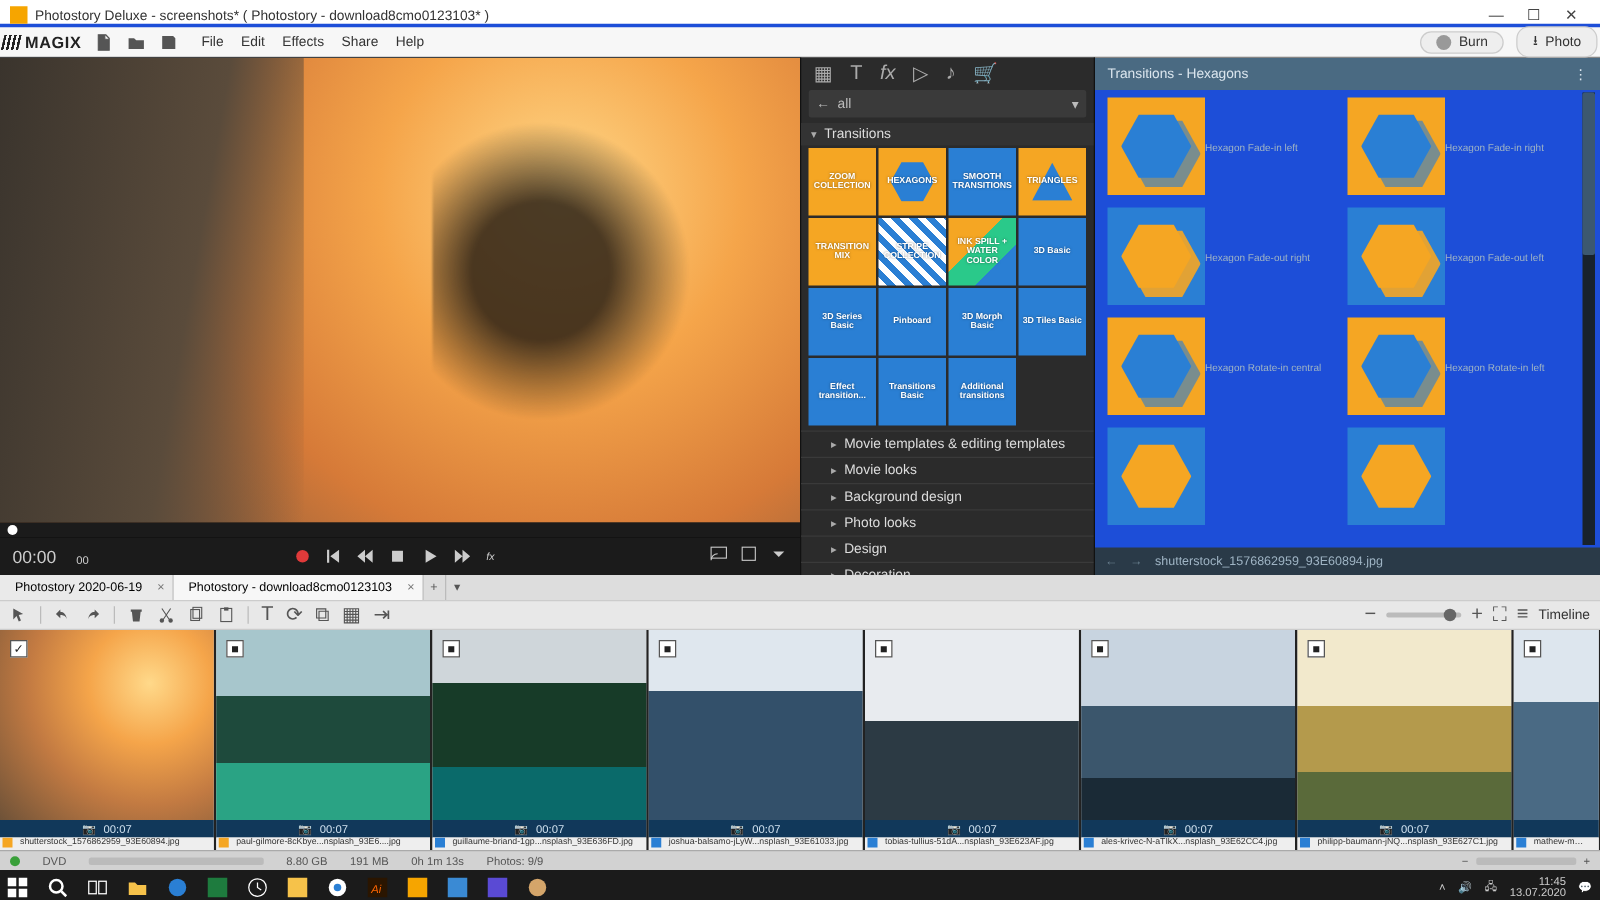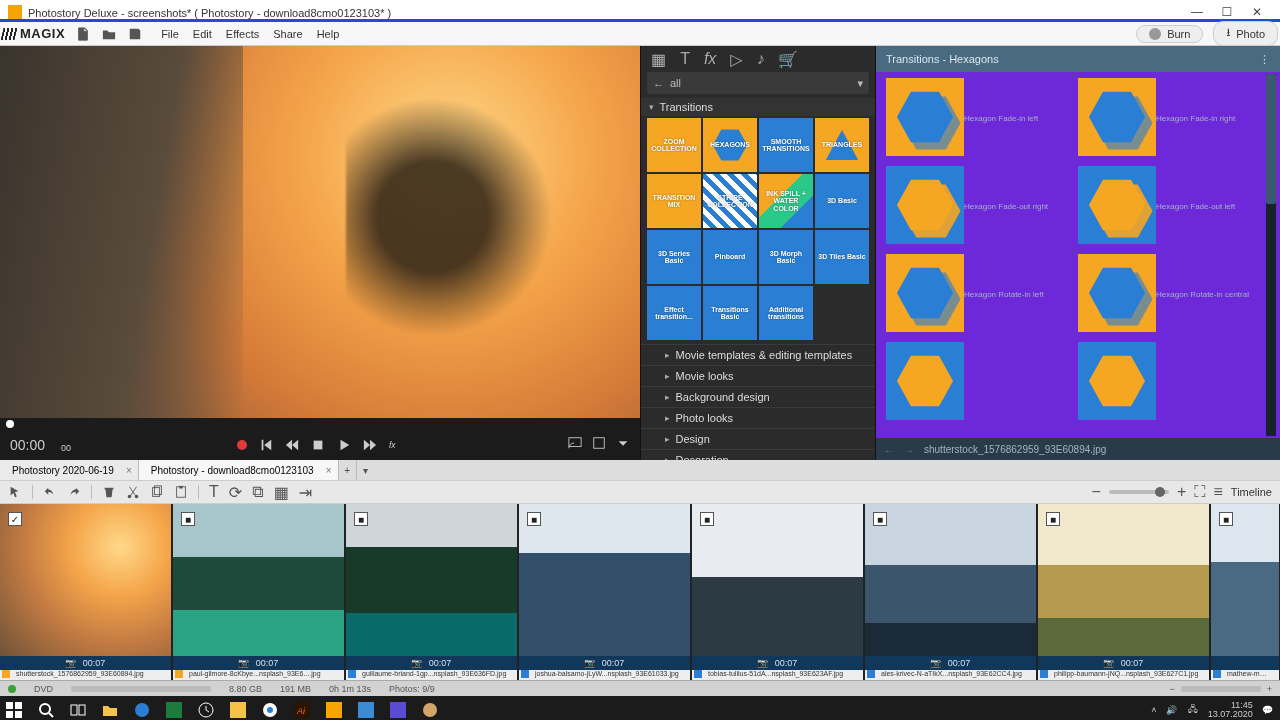--- a/index.html
+++ b/index.html
@@ -70,21 +70,21 @@
 .browser .cell.hex::after{content:"";position:absolute;left:18%;top:18%;width:64%;height:64%;background:#2a7fd4;clip-path:polygon(25% 5%,75% 5%,100% 50%,75% 95%,25% 95%,0 50%);}
 .browser .cell.tri{background:#f5a623;position:relative;}
 .browser .cell.tri::after{content:"";position:absolute;left:20%;top:22%;width:60%;height:56%;background:#2a7fd4;clip-path:polygon(50% 0,100% 100%,0 100%);}
 .browser .cell.stripe{background:repeating-linear-gradient(45deg,#fff 0 5px,#2a7fd4 5px 10px);}
 .browser .cell.ink{background:linear-gradient(135deg,#f5a623 0 40%,#2ac98a 40% 70%,#2a7fd4 70%);}
 .browser .cell span{position:relative;z-index:2;text-shadow:0 0 2px rgba(0,0,0,0.5);}
 .browser .subrow { padding:4px 10px 4px 24px; display:flex; align-items:center; gap:6px; cursor:pointer; border-top:1px solid #3a3a3a;}
 .browser .subrow .caret{font-size:9px;color:#aaa;}
 
 
-.gallery { flex:1; background:#6d28d9; display:flex; flex-direction:column; }
+.gallery { flex:1; background:#1d4ed8; display:flex; flex-direction:column; }
 .gallery .ghead { height:26px; background:#4a6a82; color:#dbe6ee; font-size:11px; display:flex; align-items:center; padding:0 10px; justify-content:space-between;}
 .gallery .gbody { flex:1; overflow:hidden; display:grid; grid-template-columns:1fr 1fr; gap:2px; padding:2px 18px 2px 4px; align-content:start; position:relative;}
 .gallery .gscroll { position:absolute; right:4px; top:2px; bottom:2px; width:10px; background:#18222c;}
 .gallery .gscroll .thumb{position:absolute;top:0;height:36%;left:0;right:0;background:#3c5870;border-radius:2px;}
 .gallery .gitem { display:flex; flex-direction:row; align-items:center; padding:4px 6px; cursor:pointer; }
 .gallery .gitem .thumb { width:78px; height:78px; background:#f5a623; position:relative; overflow:hidden;}
 .gallery .gitem .thumb .hex { position:absolute; left:14%; top:14%; width:72%; height:72%; background:#2a7fd4; clip-path:polygon(25% 5%,75% 5%,100% 50%,75% 95%,25% 95%,0 50%); }
 .gallery .gitem .thumb .hex.gray { background:#6b8b9a; opacity:0.9; transform:translate(6px,6px) scale(1.05);}
 .gallery .gitem .thumb.inv { background:#2a7fd4; }
 .gallery .gitem .thumb.inv .hex { background:#f5a623; }
@@ -383,28 +383,28 @@
             <div class="hex gray"></div>
             <div class="hex"></div>
           </div>
           <div class="lbl">Hexagon Fade-out left</div>
         </div>
       <div class="gitem">
           <div class="thumb">
             <div class="hex gray"></div>
             <div class="hex"></div>
           </div>
-          <div class="lbl">Hexagon Rotate-in left</div>
+          <div class="lbl">Hexagon Rotate-in central</div>
         </div>
       <div class="gitem">
           <div class="thumb">
             <div class="hex gray"></div>
             <div class="hex"></div>
           </div>
-          <div class="lbl">Hexagon Rotate-in central</div>
+          <div class="lbl">Hexagon Rotate-in left</div>
         </div>
       <div class="gitem">
           <div class="thumb inv">
             <div class="hex"></div>
           </div>
         </div>
       <div class="gitem">
           <div class="thumb inv">
             <div class="hex"></div>
           </div>

